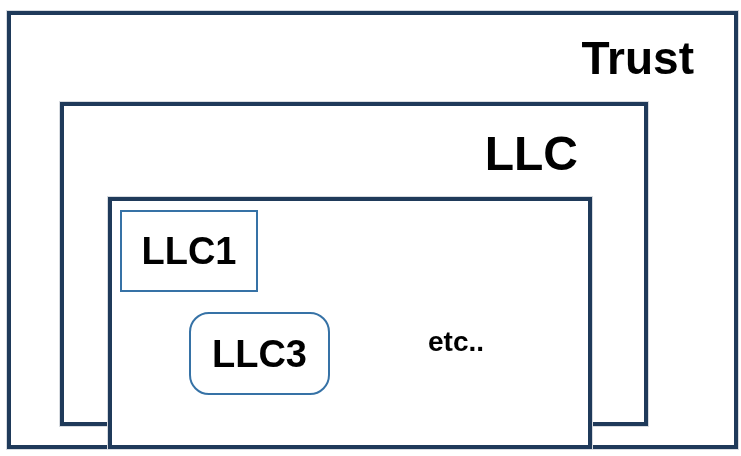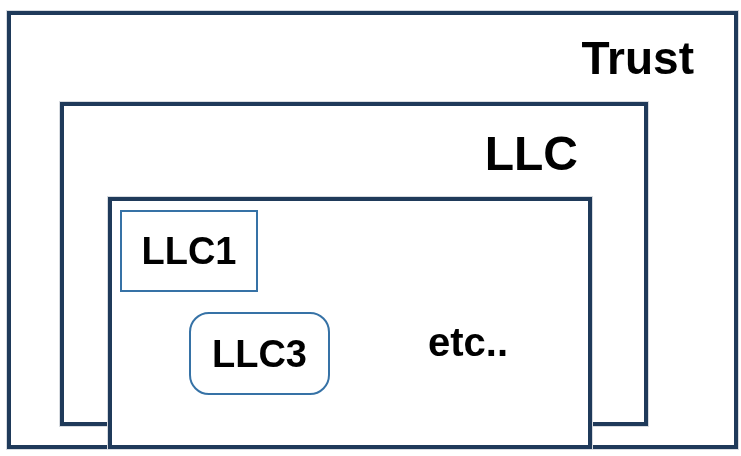--- a/index.html
+++ b/index.html
@@ -45,21 +45,21 @@
   #llc-box     { left: 56px;  top: 98px;  width: 588px; height: 324px; }
   #llc-label   { right: 66px; top: 24px;  font-size: 48px; }
   #group-box   { left: 100px; top: 189px; width: 484px; height: 252px; }
   #llc1-box    { left: 8px;   top: 9px;   width: 138px; height: 82px; }
   #llc2-box    { left: 179px; top: 8px;   width: 140px; height: 84px; }
   #llc3-box    { left: 77px;  top: 111px; width: 141px; height: 83px; border-radius: 20px; }
   #etc-label   {
     position: absolute;
     left: 316px; top: 111px; width: 100px; height: 60px;
     display: flex; align-items: center; justify-content: flex-start;
-    font-size: 40px; line-height: 1;
+    font-size: 28px; line-height: 1;
   }
 </style>
 </head>
 <body>
 
 <div class="canvas">
 
   <div class="box-dark" id="trust-box" style="border-color: rgb(31, 58, 90);">
     <div class="corner-label" id="trust-label">Trust</div>
 

